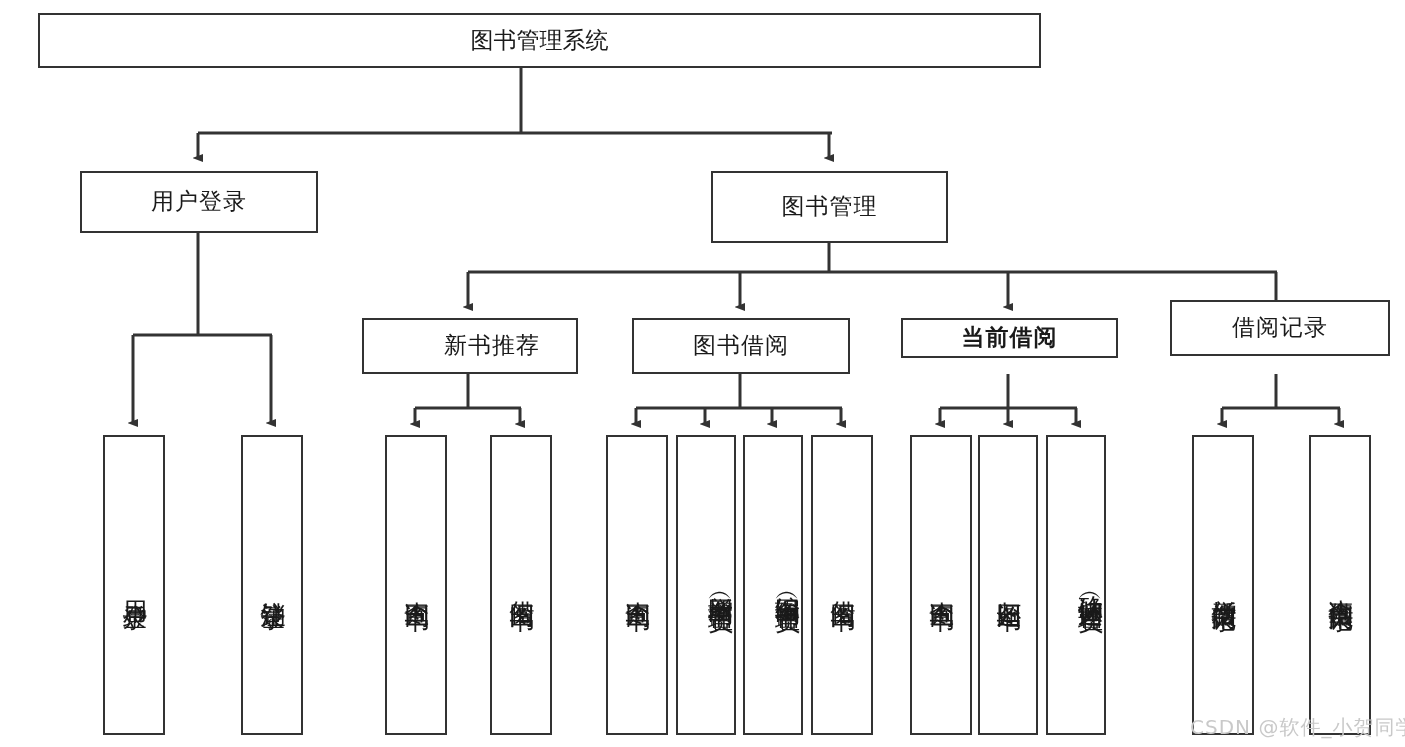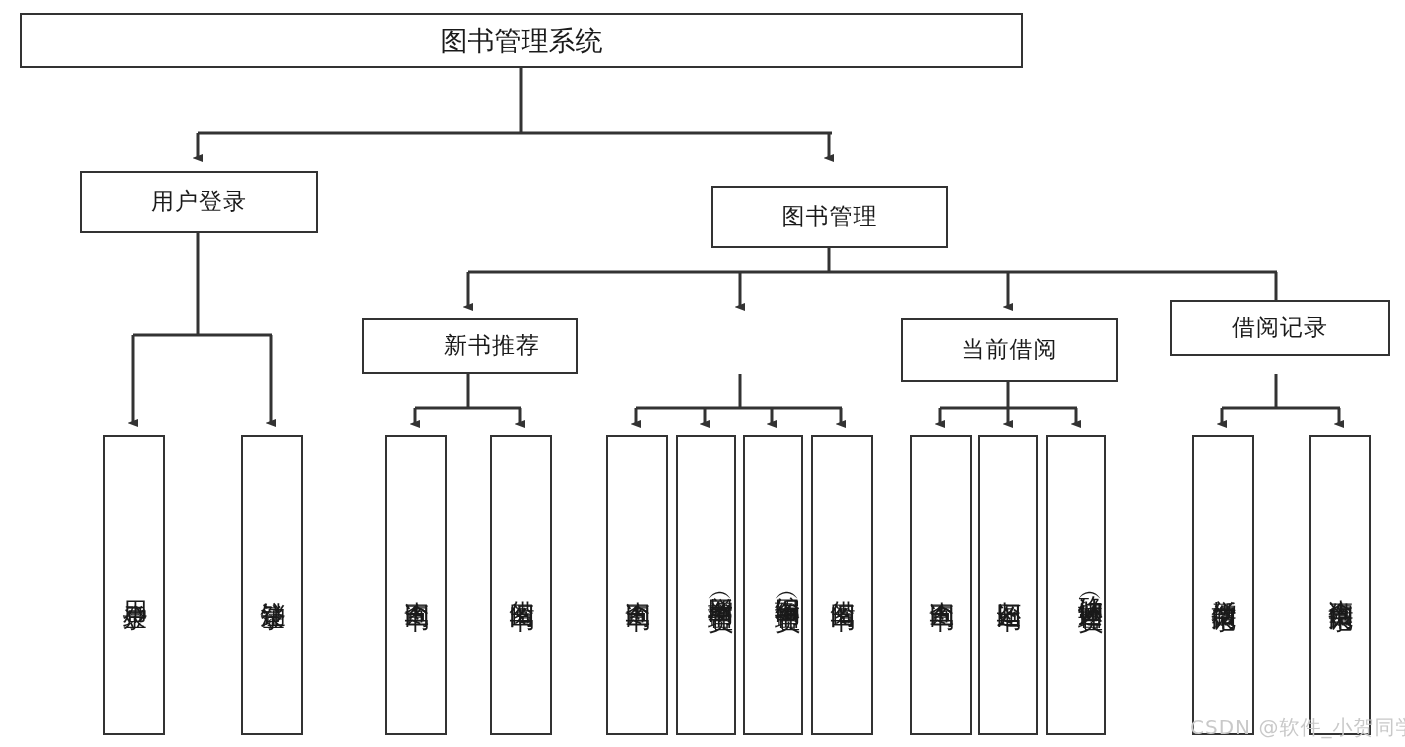--- a/index.html
+++ b/index.html
@@ -26,21 +26,22 @@
     align-items: center;
     justify-content: center;
     color: #1a1a1a;
   }
   .node.horiz {
     font-size: 23px;
     letter-spacing: 1px;
     line-height: 1.2;
   }
   .node.root {
-    font-size: 27px;
+    font-size: 23px;
+    margin-left: 18px;
   }
   .node.vert {
     writing-mode: vertical-rl;
     text-orientation: upright;
     font-size: 25px;
     line-height: 1.15;
     letter-spacing: 2px;
     padding: 6px 0;
   }
   .node.vert.top-align {
@@ -123,28 +124,31 @@
     </g>
   </svg>
 
   <div class="node root" style="left:20px; top:13px; width:1003px; height:55px;">
     <span>图书管理系统</span>
   </div>
 
   <div class="node horiz" style="left:80px; top:171px; width:238px; height:62px;">
     <span>用户登录</span>
   </div>
-  <div class="node horiz" style="left:711px; top:186px; width:237px; height:62px;">
+  <div class="node horiz" style="left:711px; top:171px; width:237px; height:72px;">
     <span>图书管理</span>
   </div>
 
   <div class="node horiz" style="left:362px; top:318px; width:216px; height:56px;padding-left:44px;">
     <span>新书推荐</span>
   </div>
-  <div class="node horiz" style="left:901px; top:318px; width:217px; height:64px;">
+  <div class="node horiz" style="left:632px; top:318px; width:218px; height:56px;">
+    <span>图书借阅</span>
+  </div>
+  <div class="node horiz" style="left:901px; top:318px; width:217px; height:40px;font-weight:bold;">
     <span>当前借阅</span>
   </div>
   <div class="node horiz" style="left:1170px; top:300px; width:220px; height:56px;">
     <span>借阅记录</span>
   </div>
 
   <div class="node vert" style="left:103px; top:435px; width:62px; height:300px;">
     <span class="vtext">用户登录</span>
   </div>
   <div class="node vert" style="left:241px; top:435px; width:62px; height:300px;">

